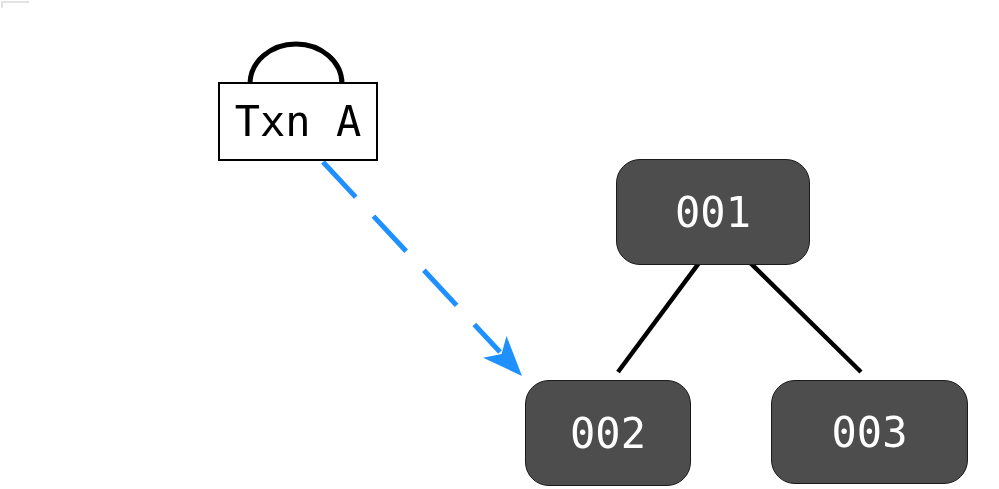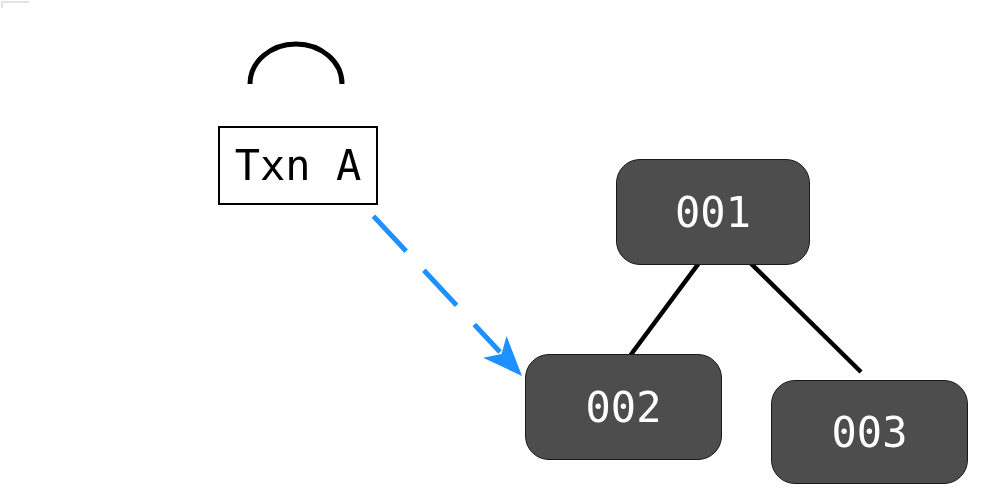--- a/index.html
+++ b/index.html
@@ -28,33 +28,32 @@
   .ahead{fill:var(--arrow-blue,#1e90ff);stroke:none;}
   .txn-box{
     position:absolute;left:218px;top:82px;
     width:160px;height:79px;
     background:var(--txn-box-bg,#fff);
     border:2px solid var(--txn-box-border,#000);
     box-sizing:border-box;
     display:flex;align-items:center;justify-content:center;
     font-size:42px;color:var(--txn-text,#000);
     white-space:pre;
-    margin-top:44px;
   }
   .node{
     position:absolute;
     background:var(--node-fill,#4d4d4d);
     border:1.5px solid var(--node-border,#1a1a1a);
     border-radius:24px;
     box-sizing:border-box;
     display:flex;align-items:center;justify-content:center;
     font-size:42px;color:var(--node-text,#fff);
   }
   .n001{left:616px;top:127px;width:194px;height:106px;margin-top:32px;}
-  .n002{left:525px;top:354px;width:197px;height:106px;}
+  .n002{left:525px;top:380px;width:166px;height:106px;}
   .n003{left:771px;top:380px;width:197px;height:104px;}
 </style>
 </head>
 <body>
 
 <div class="canvas">
 
   <div class="corner-mark"></div>
 
   <svg class="layer" viewBox="0 0 999 489">

